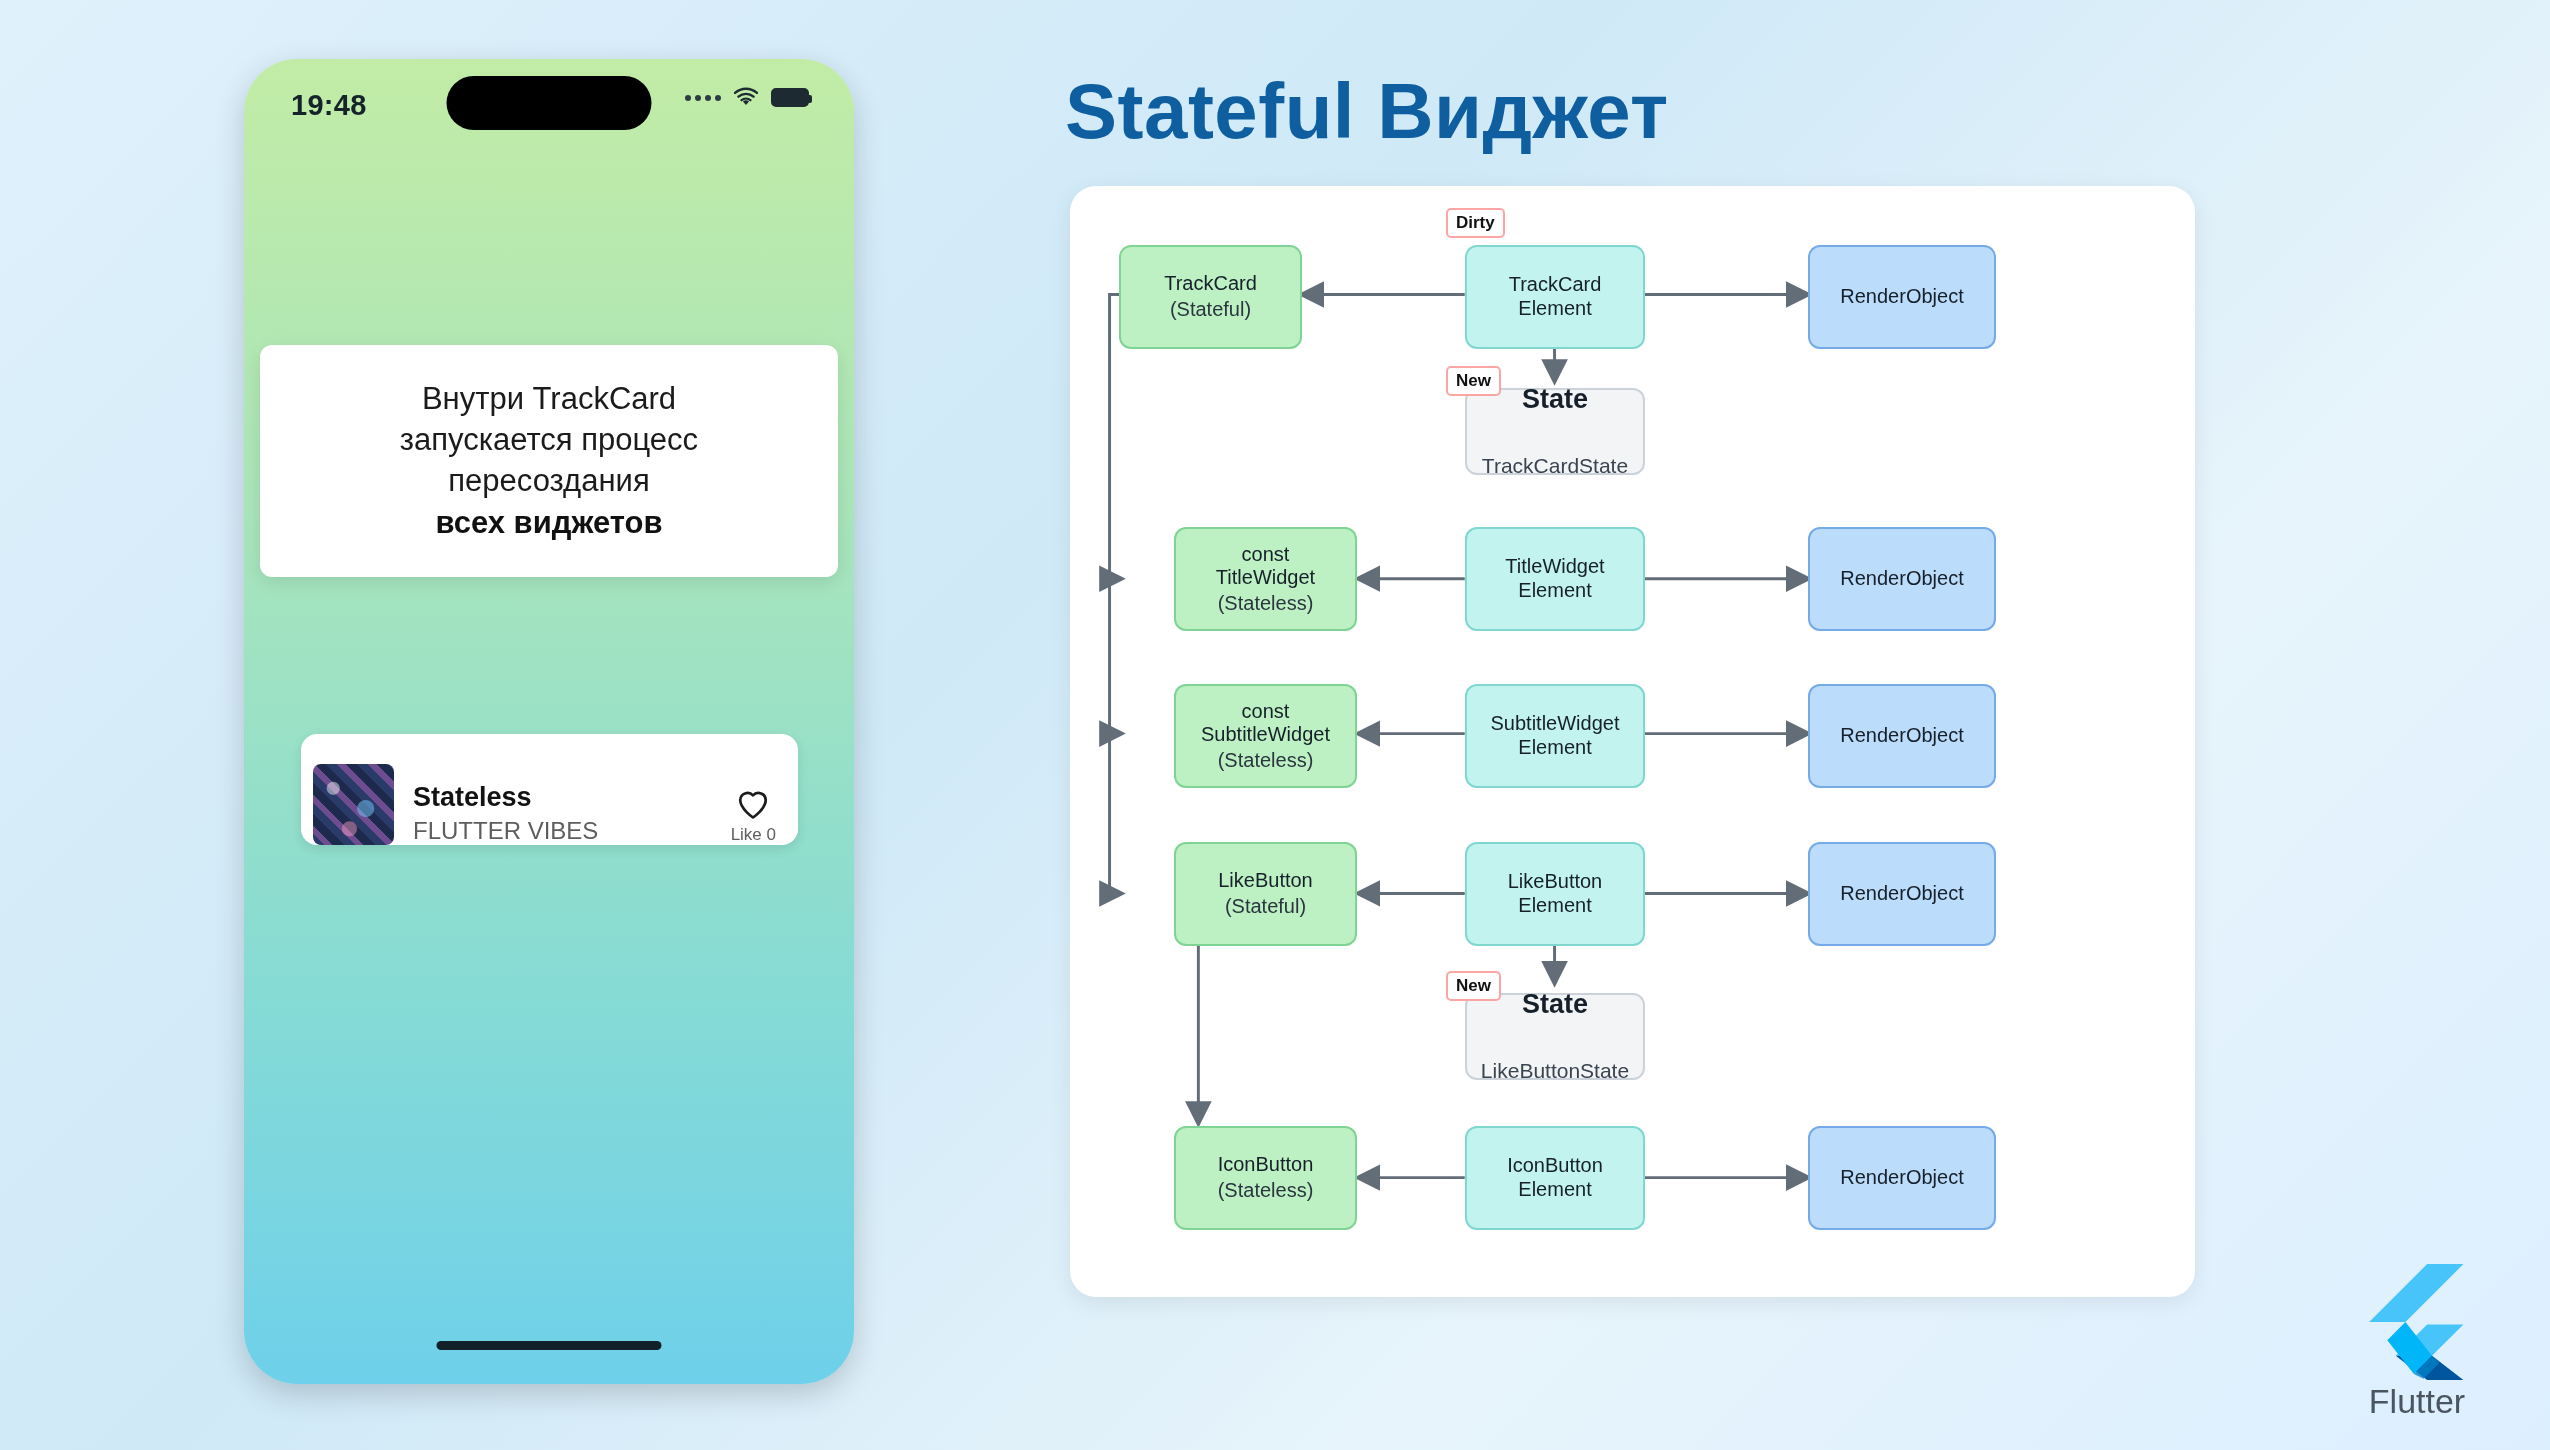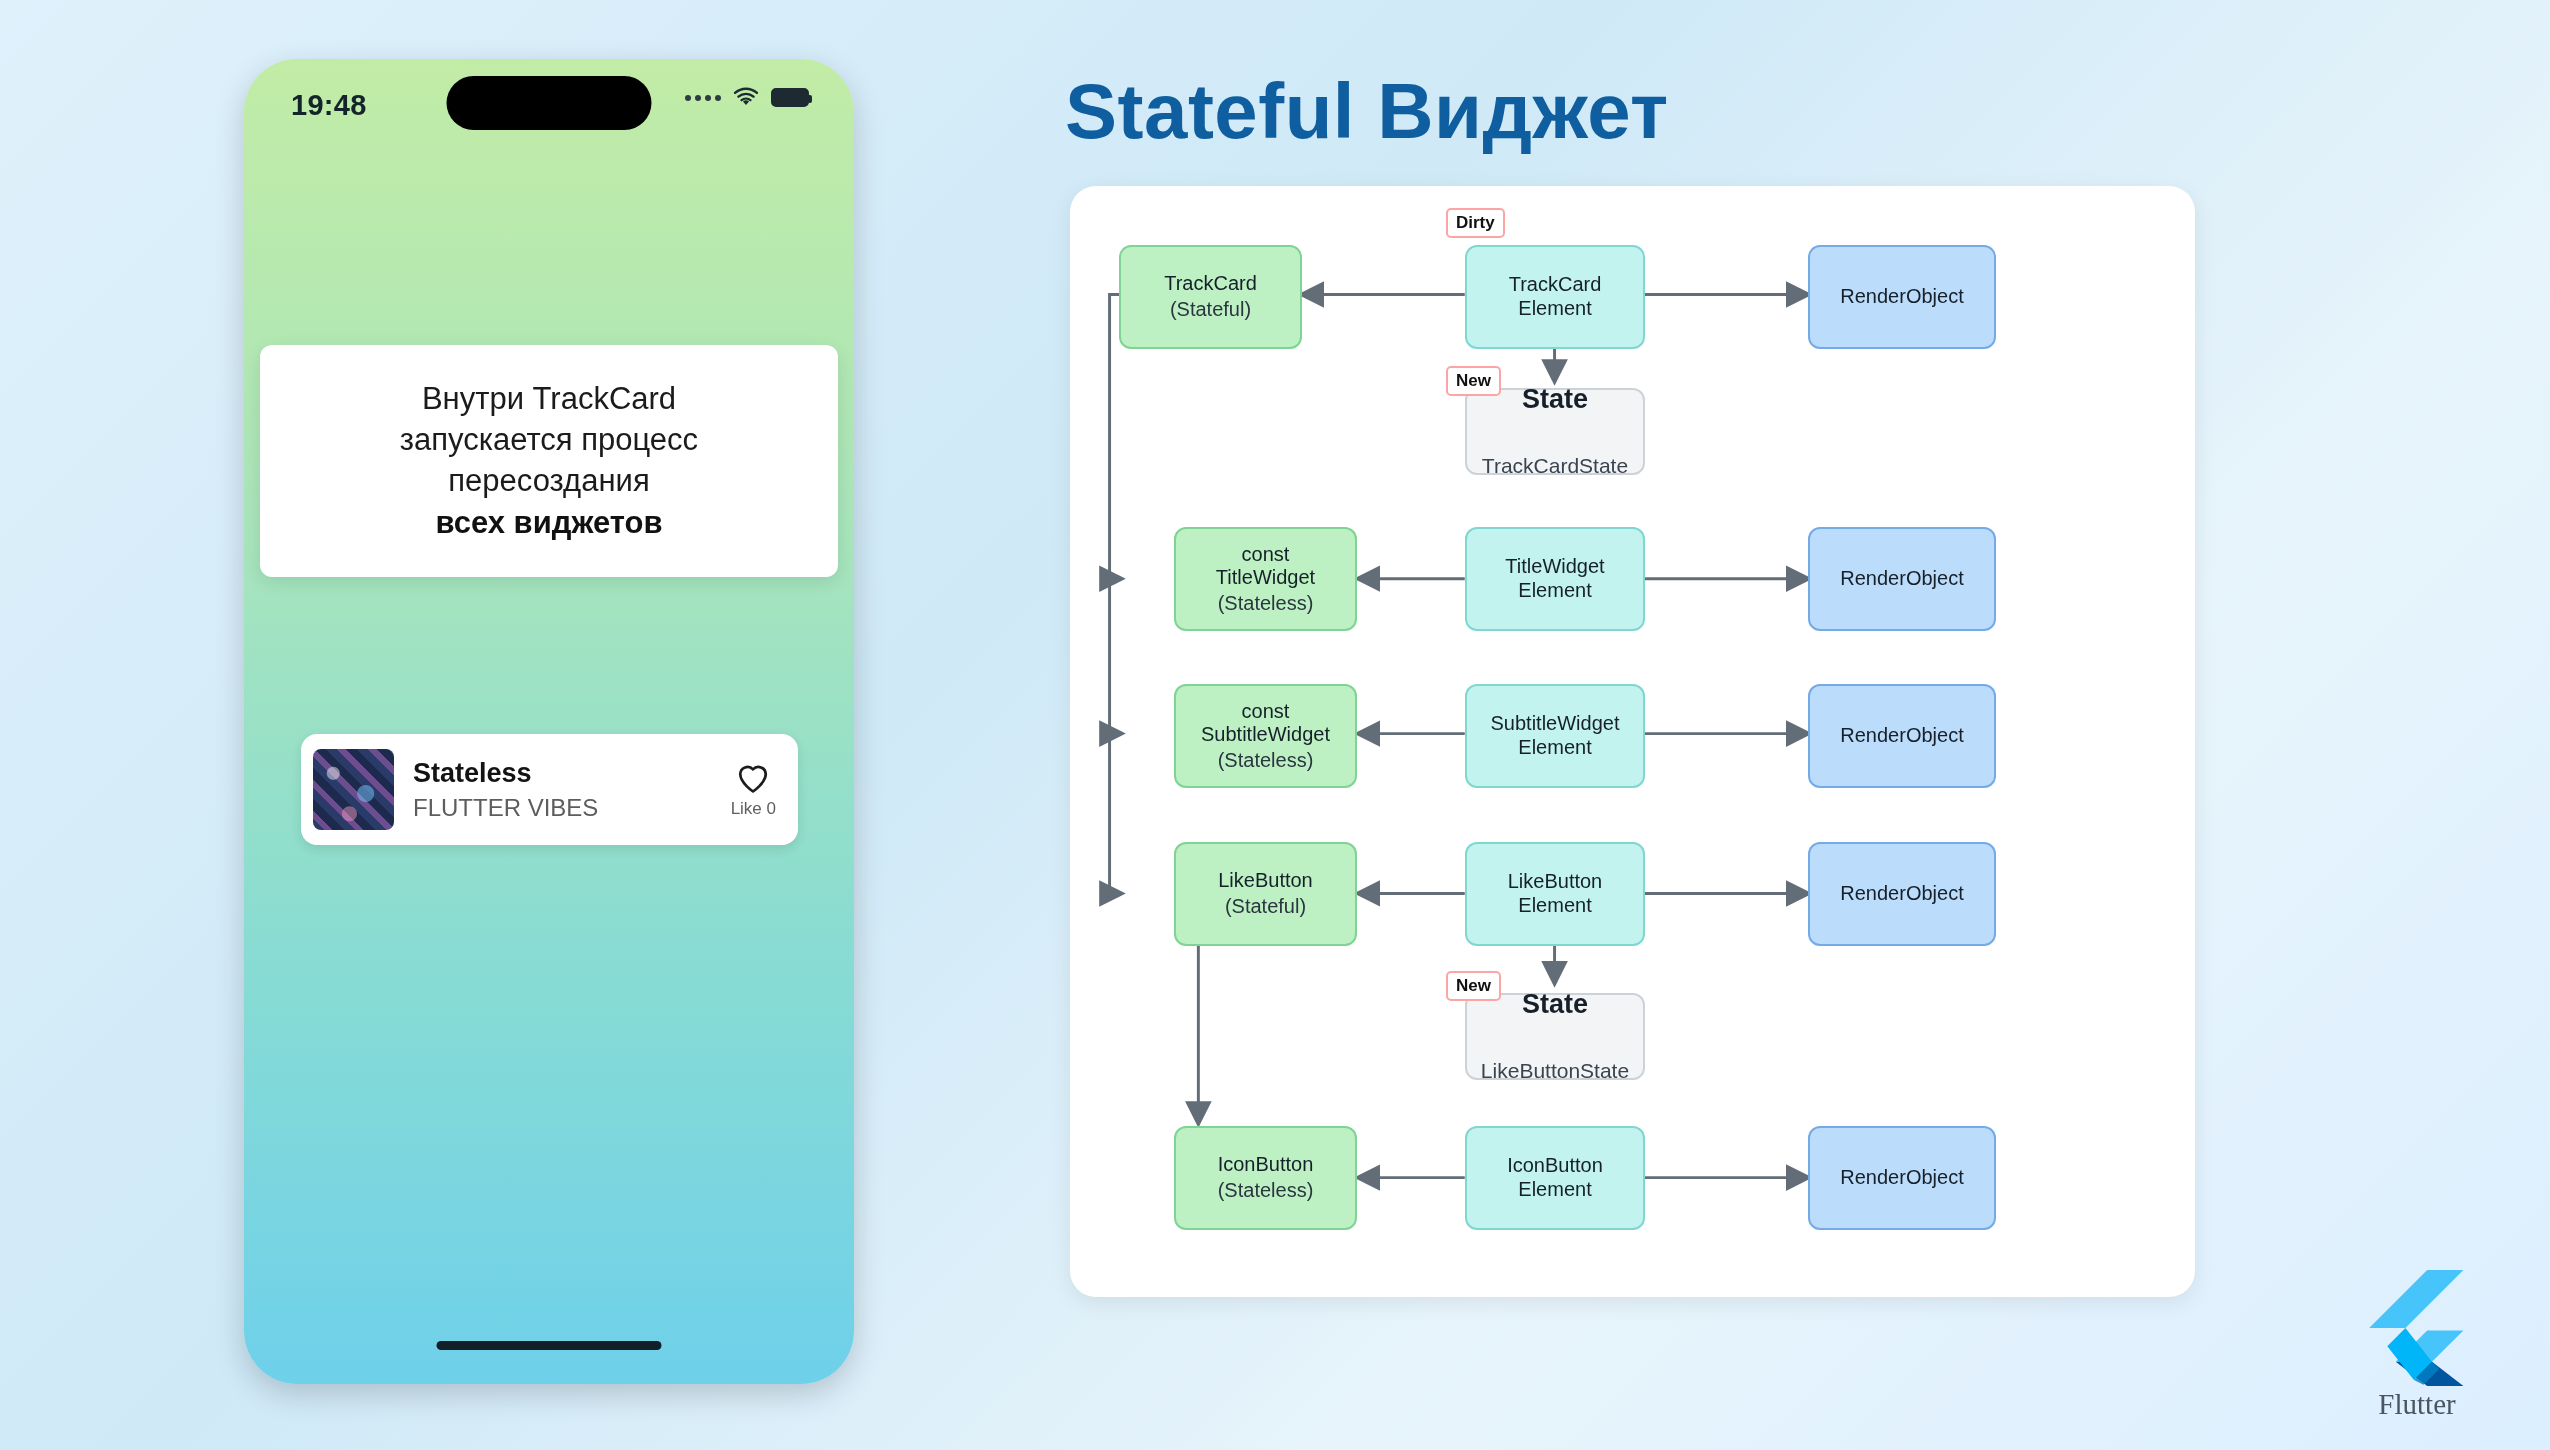--- a/index.html
+++ b/index.html
@@ -101,21 +101,21 @@
 
   #track-card {
     position: absolute;
     left: 57px;
     top: 675px;
     width: 497px;
     height: 111px;
     background: #fff;
     border-radius: 16px;
     display: flex;
-    align-items: center;
+    align-items: flex-end;
     padding: 0 14px 0 12px;
     box-shadow: 0 4px 12px rgba(0,0,0,.10);
   }
   #album-art {
     width: 81px; height: 81px;
     border-radius: 8px;
     background:
       repeating-linear-gradient(45deg, #2a3b6a 0 8px, #6d4d8f 8px 14px, #1e2a4d 14px 22px),
       #24304f;
     flex: 0 0 auto;
@@ -217,21 +217,21 @@
 
   
   #flutter {
     position: absolute;
     right: 59px;
     bottom: 30px;
     width: 148px;
     text-align: center;
   }
   #flutter svg { width: 103px; height: 116px; display: block; margin: 0 auto; }
-  #flutter .lbl { font-size: 29px; color: #4a5560; margin-top: 2px; font-family: Liberation Serif, serif; }
+  #flutter .lbl { font-size: 34px; color: #4a5560; margin-top: 2px; }
 </style>
 </head>
 <body>
 
 <div id="slide">
 
   <div id="phone">
 
     <div id="statusbar">
       <div id="clock">19:48</div>

